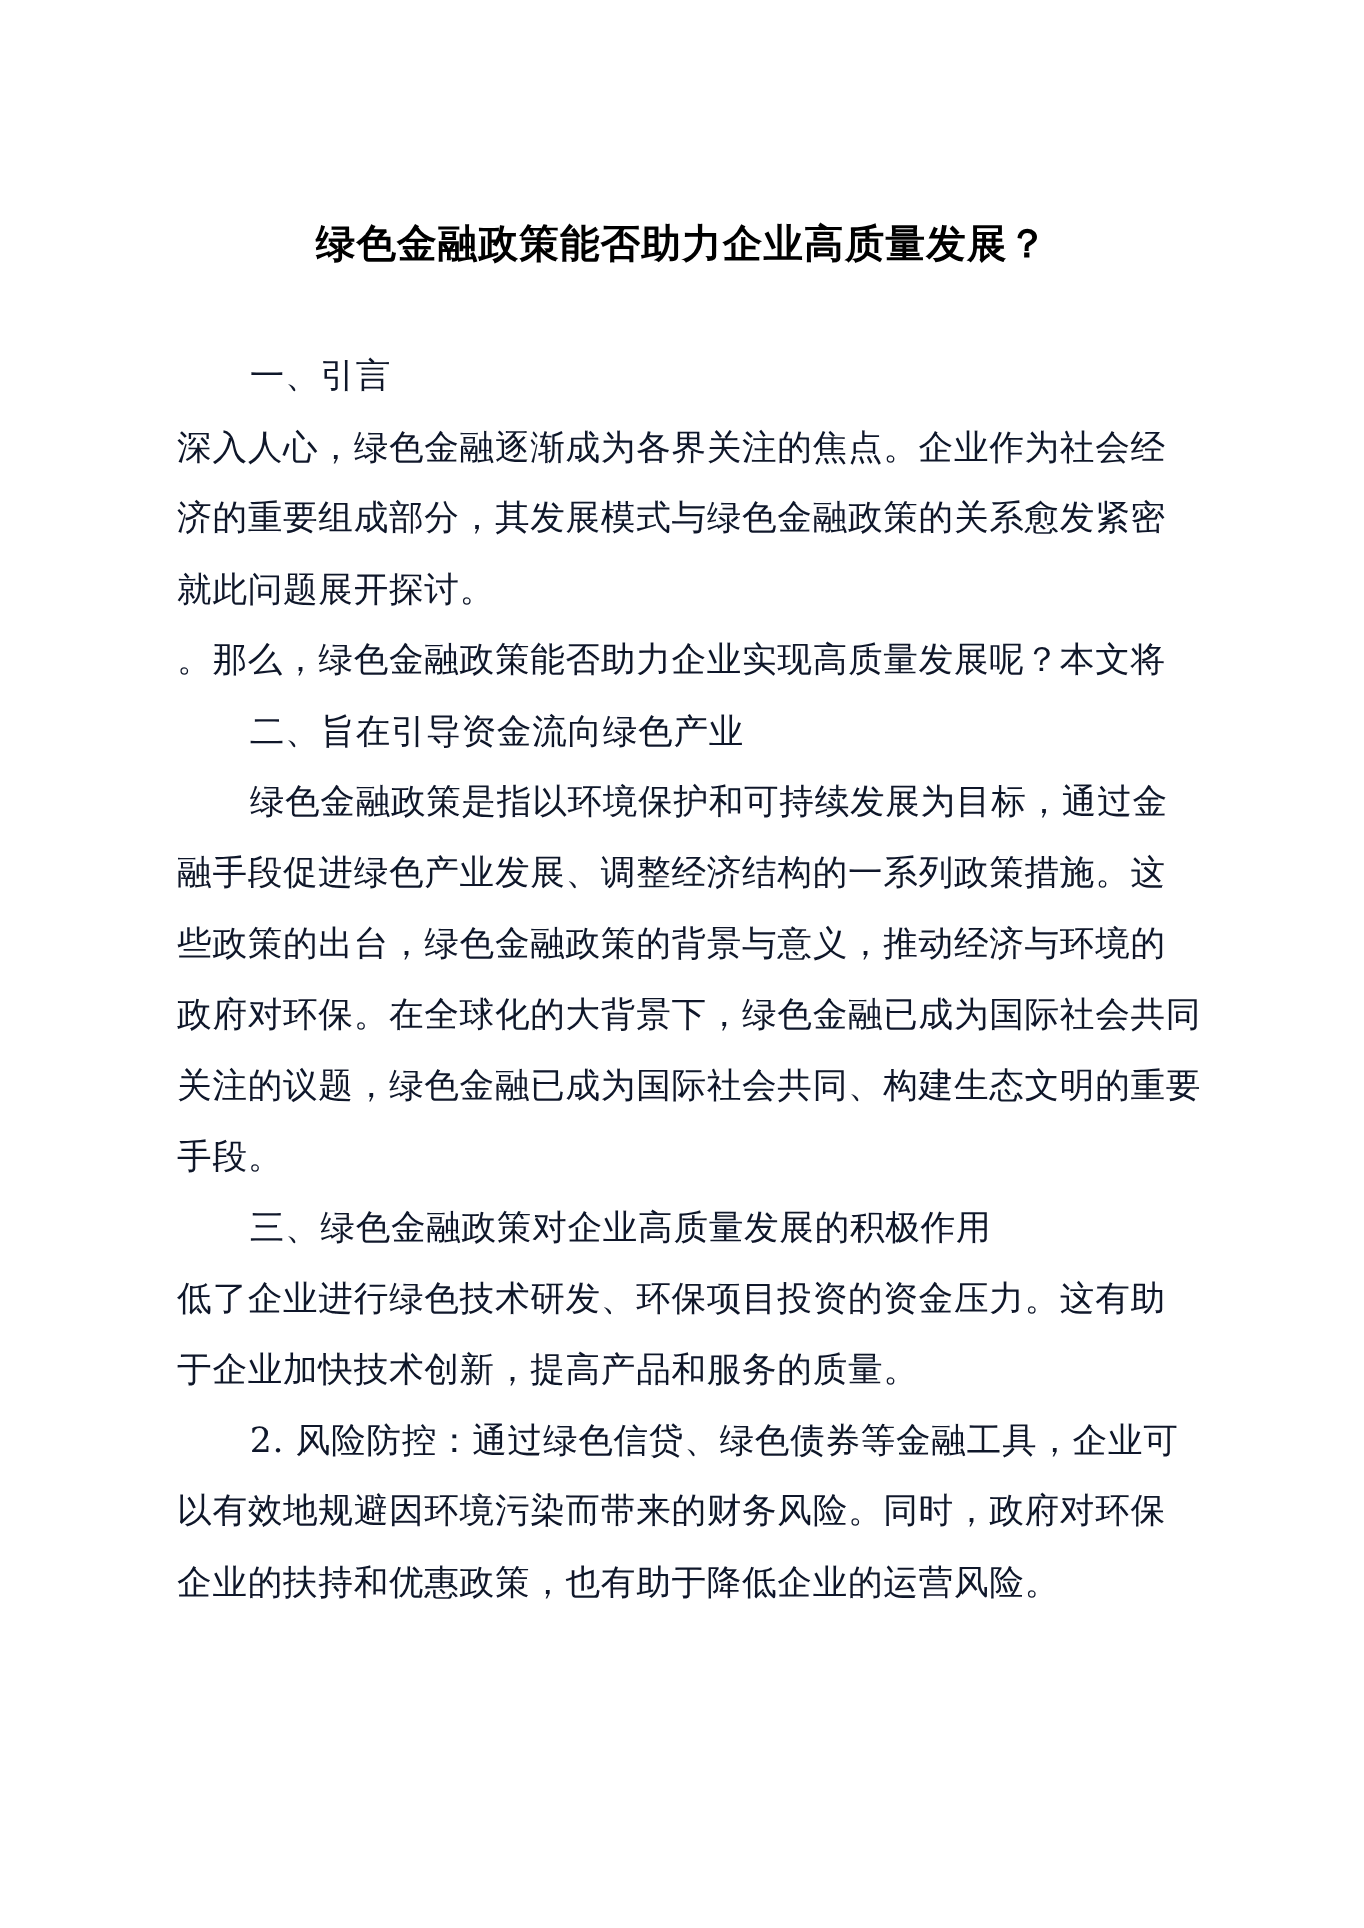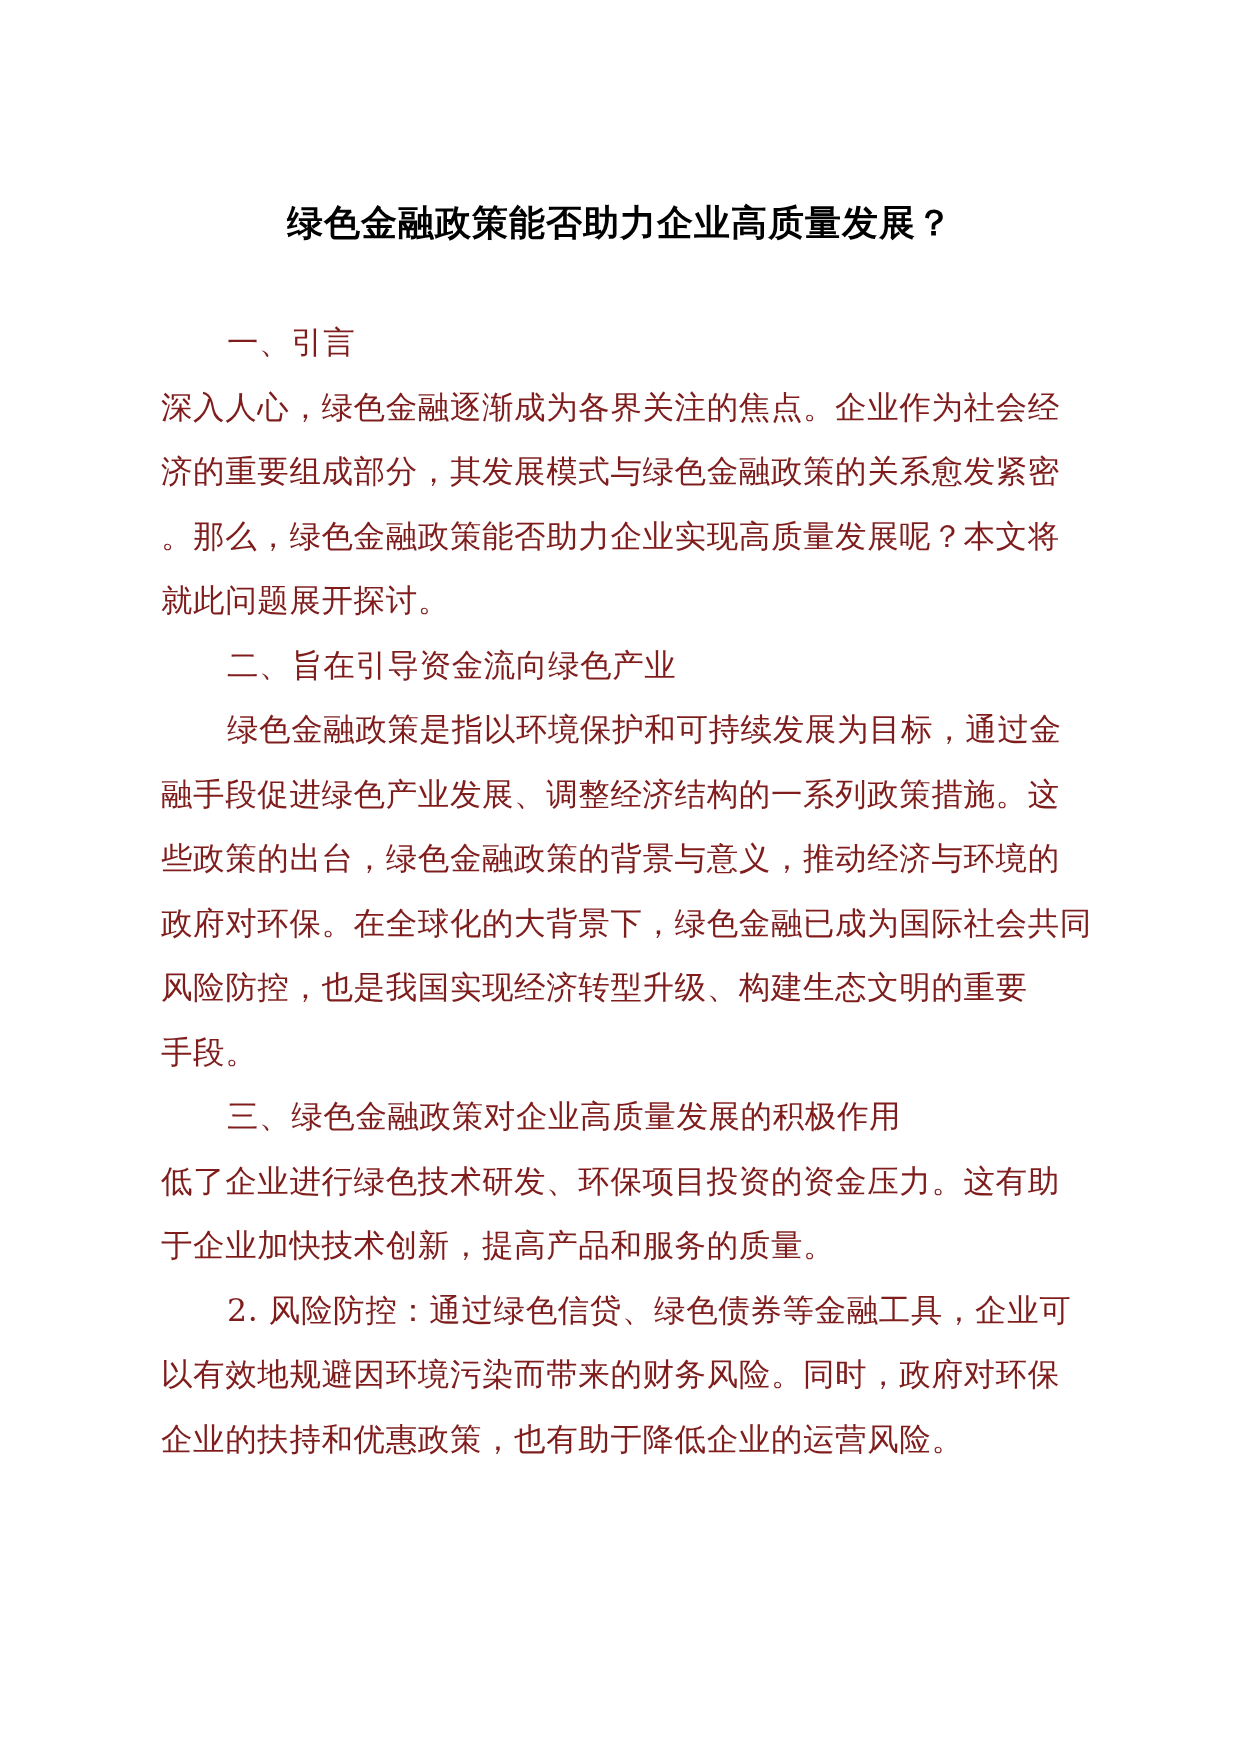--- a/index.html
+++ b/index.html
@@ -40,44 +40,44 @@
       left: 161px;
       top: 310px;
       width: 950px;
     }
     .line {
       height: 64.5px;
       line-height: 64.5px;
       font-size: 31.5px;
       white-space: nowrap;
       letter-spacing: 0.6px;
-      color: #7f1d1d;
+      color: #0f172a;
     }
     .indent {
       padding-left: 66px;
     }
   </style>
 </head>
 <body>
 
 <div class="page">
   <div class="title">绿色金融政策能否助力企业高质量发展？</div>
 
   <div class="body-text">
     <div class="line indent">一、引言</div>
     <div class="line">深入人心，绿色金融逐渐成为各界关注的焦点。企业作为社会经</div>
     <div class="line">济的重要组成部分，其发展模式与绿色金融政策的关系愈发紧密</div>
+    <div class="line">就此问题展开探讨。</div>
     <div class="line">。那么，绿色金融政策能否助力企业实现高质量发展呢？本文将</div>
-    <div class="line">就此问题展开探讨。</div>
     <div class="line indent">二、旨在引导资金流向绿色产业</div>
     <div class="line indent">绿色金融政策是指以环境保护和可持续发展为目标，通过金</div>
     <div class="line">融手段促进绿色产业发展、调整经济结构的一系列政策措施。这</div>
     <div class="line">些政策的出台，绿色金融政策的背景与意义，推动经济与环境的</div>
     <div class="line">政府对环保。在全球化的大背景下，绿色金融已成为国际社会共同</div>
-    <div class="line">风险防控，也是我国实现经济转型升级、构建生态文明的重要</div>
+    <div class="line">关注的议题，绿色金融已成为国际社会共同、构建生态文明的重要</div>
     <div class="line">手段。</div>
     <div class="line indent">三、绿色金融政策对企业高质量发展的积极作用</div>
     <div class="line">低了企业进行绿色技术研发、环保项目投资的资金压力。这有助</div>
     <div class="line">于企业加快技术创新，提高产品和服务的质量。</div>
     <div class="line indent">2. 风险防控：通过绿色信贷、绿色债券等金融工具，企业可</div>
     <div class="line">以有效地规避因环境污染而带来的财务风险。同时，政府对环保</div>
     <div class="line">企业的扶持和优惠政策，也有助于降低企业的运营风险。</div>
   </div>
 </div>
 

